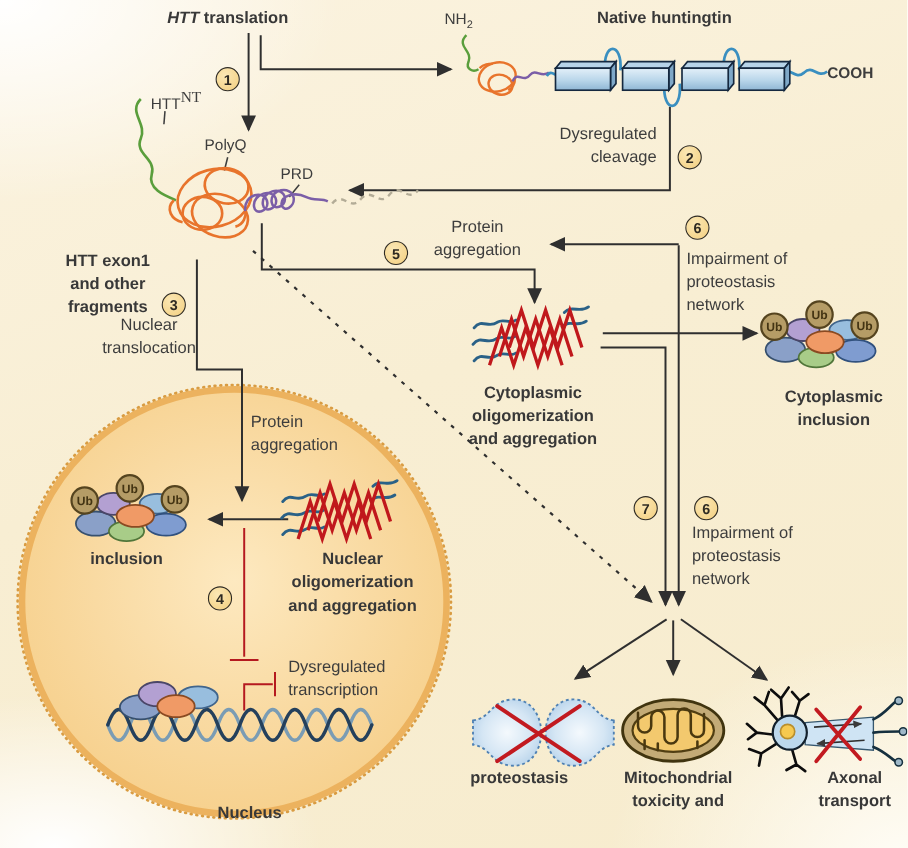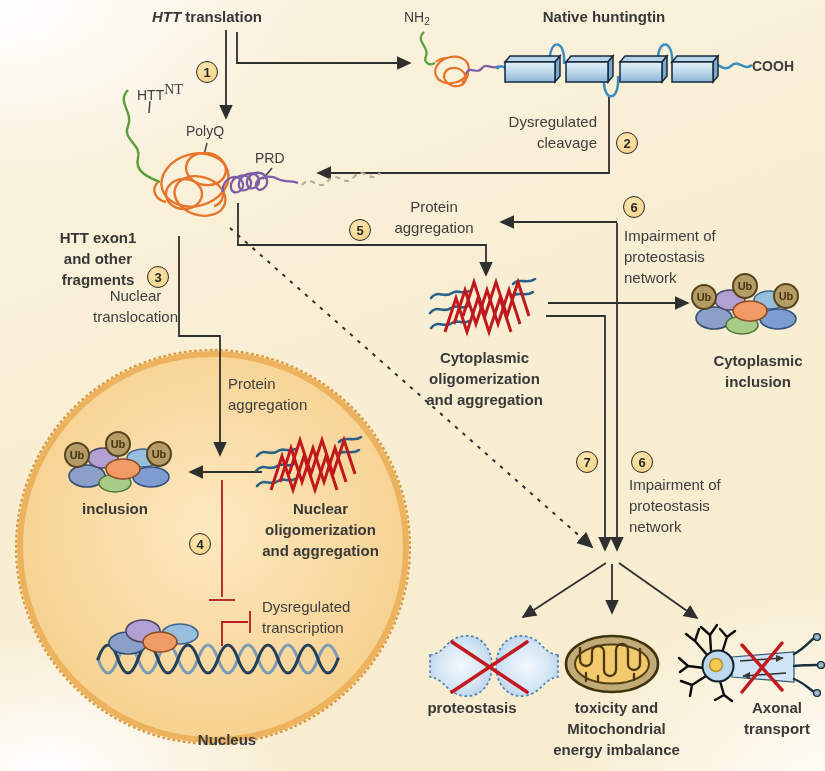--- a/index.html
+++ b/index.html
@@ -326,23 +326,22 @@
   <div>Impairment of</div>
   <div>proteostasis</div>
   <div>network</div>
 </div>
 
 <div class="lbl b ctr" style="left:406px;top:697px;width:132px;">
   <div>proteostasis</div>
 </div>
 
 <div class="lbl b ctr" style="left:534px;top:697px;width:165px;">
+  <div>Mitochondrial</div>
   <div>toxicity and</div>
-  <div>Mitochondrial</div>
-  <div>energy imbalance</div>
 </div>
 
 <div class="lbl b ctr" style="left:716px;top:697px;width:122px;">
   <div>Axonal</div>
   <div>transport</div>
 </div>
 
 <div class="badge" style="left:196px;top:61px;">1</div>
 <div class="badge" style="left:616px;top:132px;">2</div>
 <div class="badge" style="left:147px;top:266px;">3</div>

